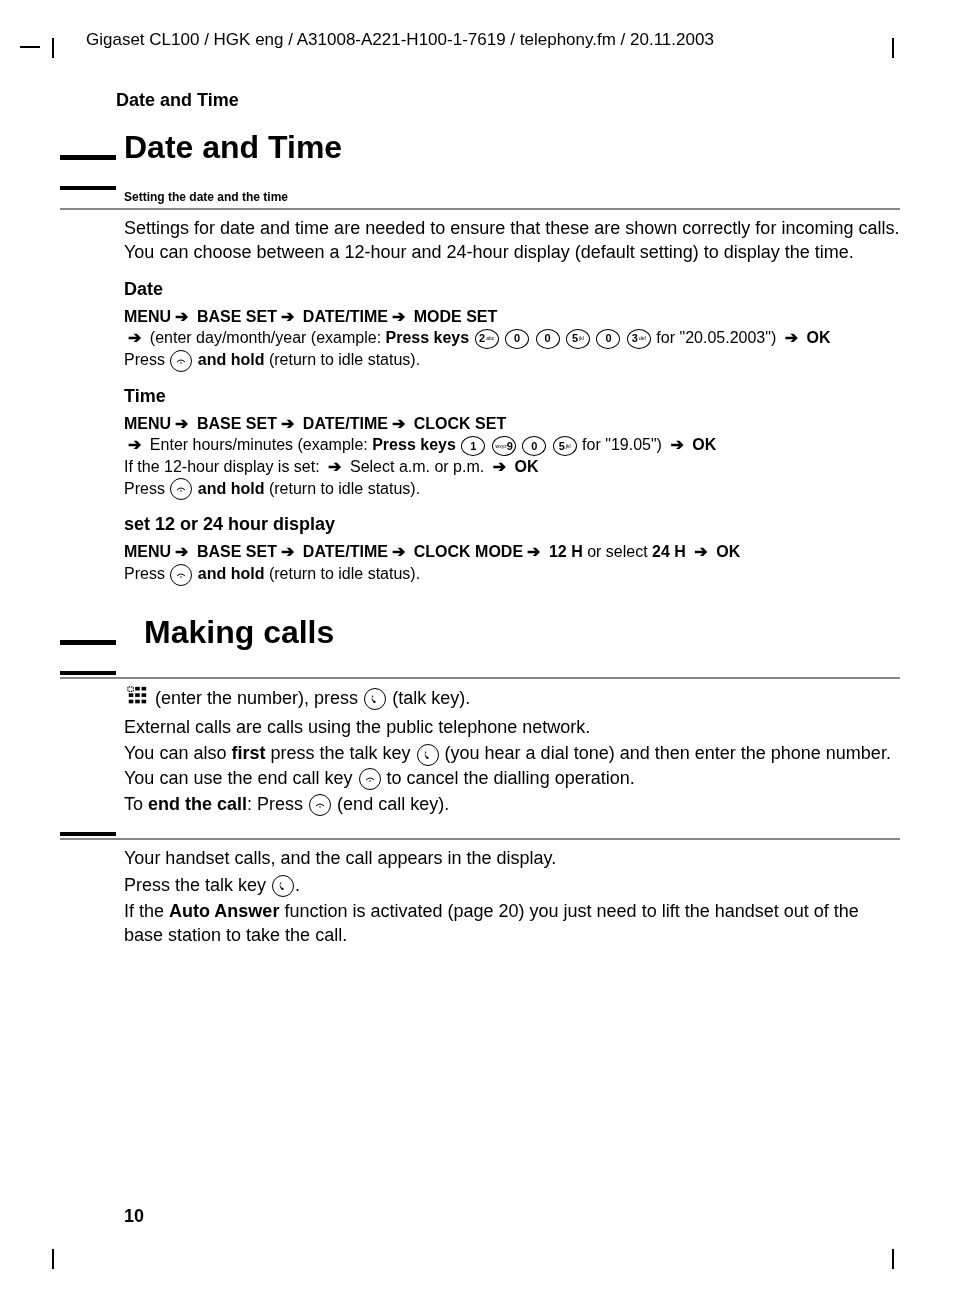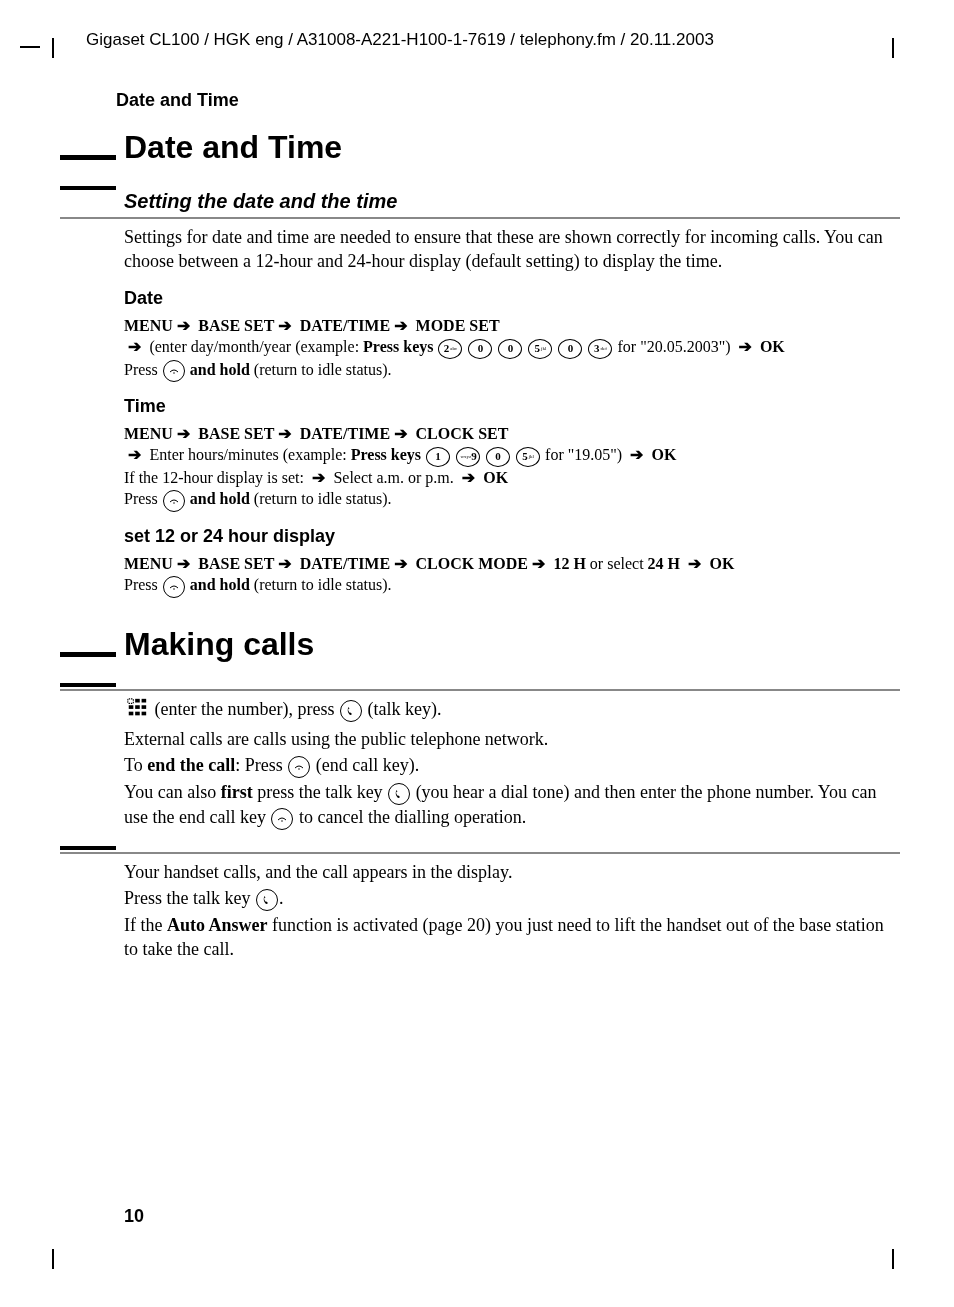--- a/index.html
+++ b/index.html
@@ -53,35 +53,33 @@
   .h2-wrap {
     margin-left: -64px;
     margin-bottom: 6px;
   }
   .h2-bar-top {
     height: 4px;
     background: #000;
     width: 56px;
   }
   h2 {
-    font-size: 20px;
+    font-size: 12px;
     font-weight: bold;
     margin: 0 0 4px 64px;
-    font-style: italic;
   }
   .h2-rule {
     height: 2px;
     background: #888;
     margin-left: 0;
     margin-top: 2px;
   }
   p {
     margin: 2px 0;
     line-height: 1.35;
-    font-family: Liberation Serif, serif;
   }
   h3 {
     font-size: 18px;
     font-weight: bold;
     margin: 14px 0 6px 0;
   }
   .menu-path {
     font-size: 16px;
   }
   .menu-path .step {
@@ -269,21 +267,21 @@
           <svg viewBox="0 0 24 24">
             <path d="M4 14 Q12 6 20 14" stroke="#000" stroke-width="2" fill="none"></path>
             <circle cx="12" cy="16" r="1.5" fill="#000"></circle>
           </svg>
         </span>
       <span class="bold">and hold</span>
       <span>(return to idle status).</span>
     </p>
   </div>
 
-  <div class="h1-row" style="margin-top:28px;">
+  <div class="h1-row" style="margin-top:28px;gap:20px;">
     <div class="h1-bar"></div>
     <h1>Making calls</h1>
   </div>
 
   <div class="content">
     <div class="h2-wrap">
       <div class="h2-bar-top"></div>
       <div class="h2-rule"></div>
     </div>
     <p>
@@ -303,47 +301,47 @@
       <span>(enter the number), press</span>
       <span class="key-round talk-icon">
           <svg viewBox="0 0 24 24">
             <path d="M7 4 Q3 12 9 19 Q11 21 14 18 L11 15 Q9 17 7 12 Q5 7 9 7 Z" fill="#000"></path>
           </svg>
         </span>
       <span>(talk key).</span>
     </p>
     <p>External calls are calls using the public telephone network.</p>
     <p>
-      <span>To</span>
-      <span class="bold">end the call</span><span>: Press</span>
-      <span class="key-round end-icon">
-          <svg viewBox="0 0 24 24">
-            <path d="M4 14 Q12 6 20 14" stroke="#000" stroke-width="2" fill="none"></path>
-            <circle cx="12" cy="16" r="1.5" fill="#000"></circle>
-          </svg>
-        </span>
-      <span>(end call key).</span>
-    </p>
-    <p>
       <span>You can also</span>
       <span class="bold">first</span>
       <span>press the talk key</span>
       <span class="key-round talk-icon">
           <svg viewBox="0 0 24 24">
             <path d="M7 4 Q3 12 9 19 Q11 21 14 18 L11 15 Q9 17 7 12 Q5 7 9 7 Z" fill="#000"></path>
           </svg>
         </span>
       <span>(you hear a dial tone) and then enter the phone number. You can use the end call key</span>
       <span class="key-round end-icon">
           <svg viewBox="0 0 24 24">
             <path d="M4 14 Q12 6 20 14" stroke="#000" stroke-width="2" fill="none"></path>
             <circle cx="12" cy="16" r="1.5" fill="#000"></circle>
           </svg>
         </span>
       <span>to cancel the dialling operation.</span>
+    </p>
+    <p>
+      <span>To</span>
+      <span class="bold">end the call</span><span>: Press</span>
+      <span class="key-round end-icon">
+          <svg viewBox="0 0 24 24">
+            <path d="M4 14 Q12 6 20 14" stroke="#000" stroke-width="2" fill="none"></path>
+            <circle cx="12" cy="16" r="1.5" fill="#000"></circle>
+          </svg>
+        </span>
+      <span>(end call key).</span>
     </p>
 
     <div class="h2-wrap" style="margin-top:16px;">
       <div class="h2-bar-top"></div>
       <div class="h2-rule"></div>
     </div>
     <p>Your handset calls, and the call appears in the display.</p>
     <p>
       <span>Press the talk key</span>
       <span class="key-round talk-icon">

